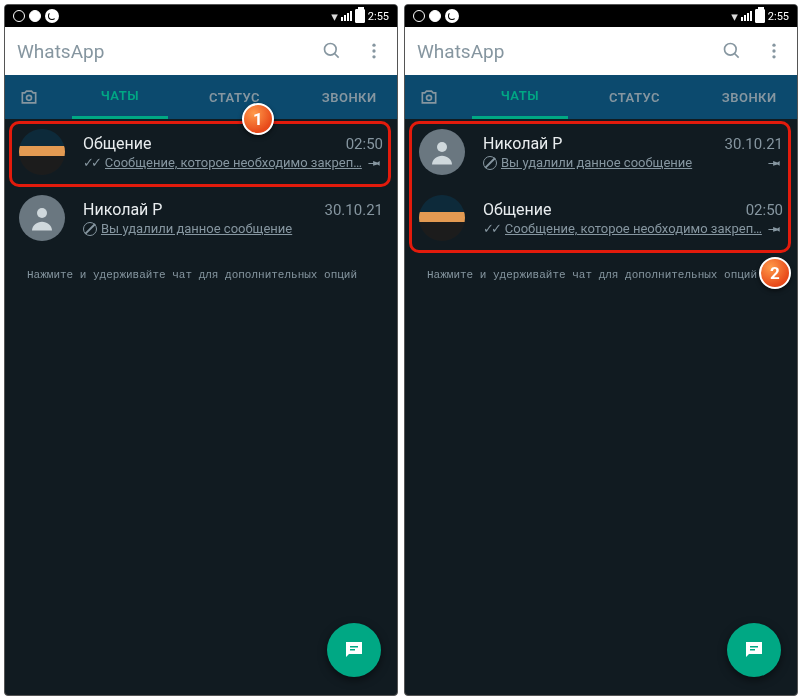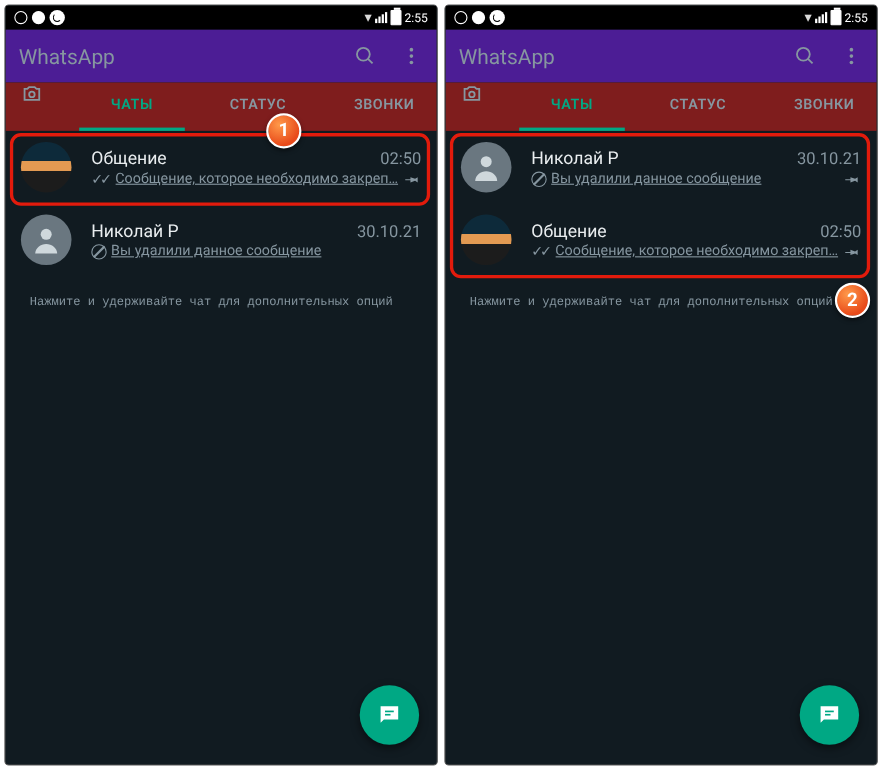--- a/index.html
+++ b/index.html
@@ -46,29 +46,30 @@
   .sig span:nth-child(1){height:4px}.sig span:nth-child(2){height:6px}
   .sig span:nth-child(3){height:8px}.sig span:nth-child(4){height:10px}
   .batt { width:10px;height:14px;border:1px solid #fff;border-radius:1px;position:relative;background:#fff; }
   .batt::before{content:"";position:absolute;top:-3px;left:2px;width:6px;height:2px;background:#fff;}
   .appbar {
     height: 48px;
     display:flex;
     align-items:center;
     justify-content:space-between;
     padding: 0 12px;
-    background:#4c1d95;
+    background:#ffffff;
   }
   .appbar h1 { font-size:19px; font-weight:400; color:#8696a0; }
   .appbar .actions { display:flex; gap:20px; color:#8696a0; }
   .icon-btn { width:22px;height:22px;display:flex;align-items:center;justify-content:center;cursor:pointer; }
   .tabs {
     height:44px;
-    background:#7f1d1d;
+    background:#0c4a6e;
     display:flex;
+    align-items:center;
     gap:19px;
   }
   .tab-cam { width:48px;display:flex;justify-content:center;color:#8696a0; }
   .tab { flex:1;text-align:center;font-size:13px;font-weight:600;color:#8696a0;letter-spacing:.5px;padding:13px 0;cursor:pointer; }
   .tab.active { color:#00a884;border-bottom:3px solid #00a884; }
   .chatlist { flex:1; position:relative; }
   .chat {
     display:flex;
     align-items:center;
     padding:10px 14px;

